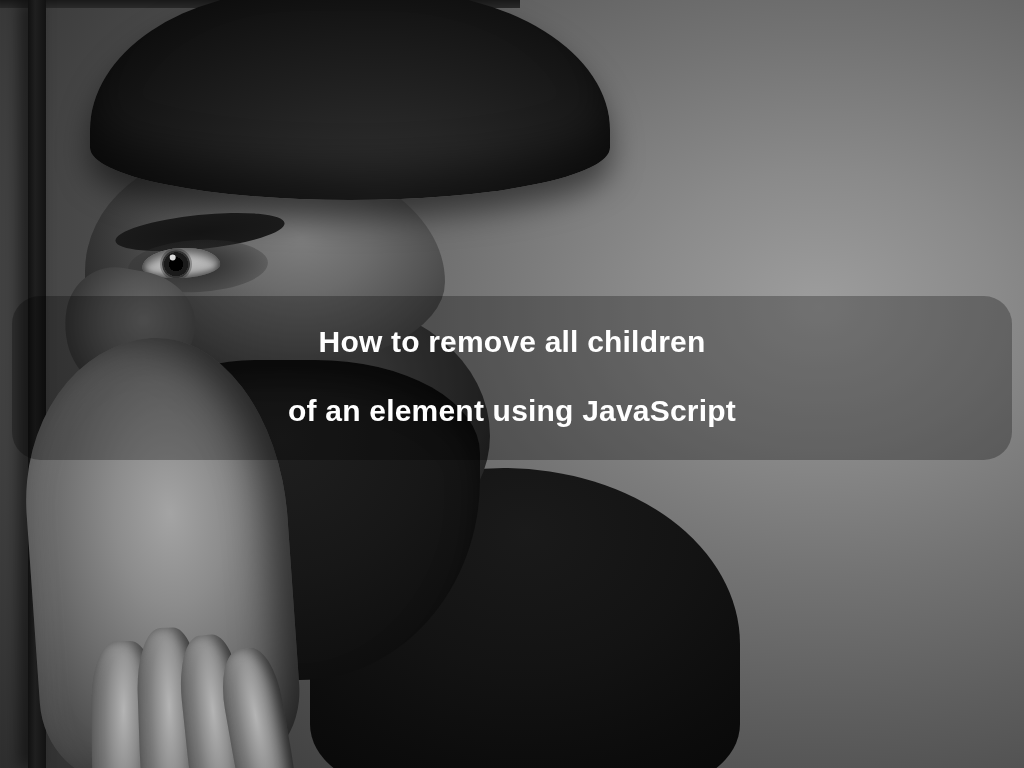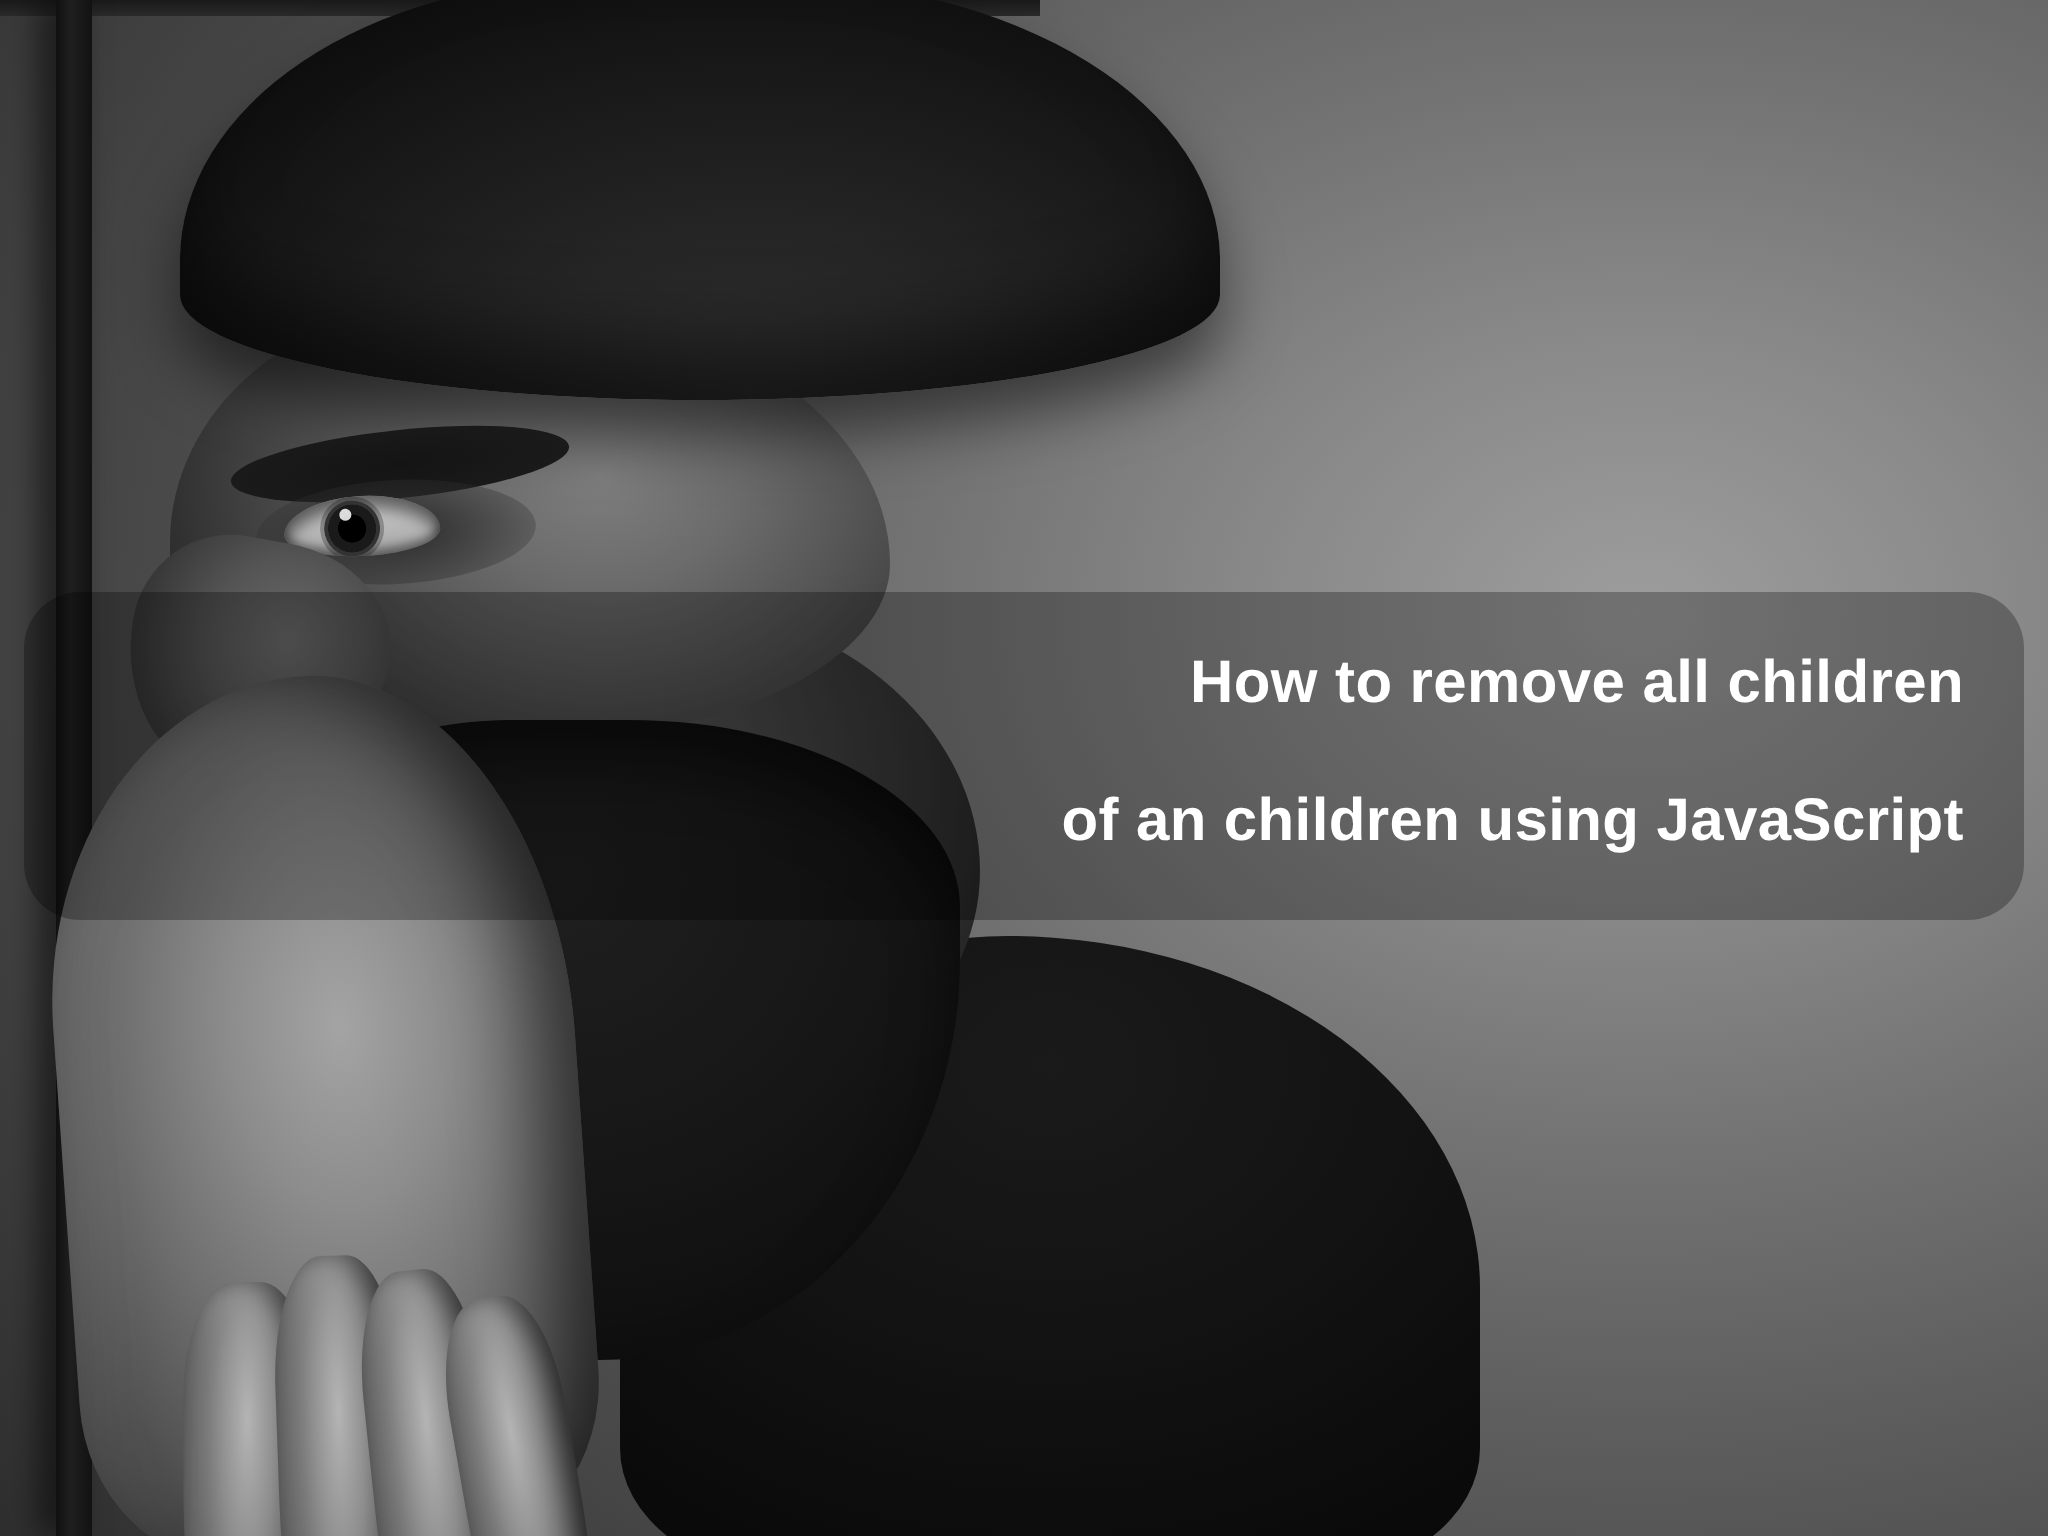--- a/index.html
+++ b/index.html
@@ -139,21 +139,21 @@
   .f2 { left: 96px;  top: 290px; width: 62px; height: 260px; transform: rotate(2deg); }
   .f3 { left: 144px; top: 300px; width: 60px; height: 250px; transform: rotate(-2deg); }
   .f4 { left: 190px; top: 316px; width: 58px; height: 225px; transform: rotate(-6deg); }
   .overlay {
     position: absolute;
     left: 12px; right: 12px;
     top: 296px;
     padding: 26px 30px 30px;
     background: rgba(0,0,0,0.28);
     border-radius: 28px;
-    text-align: right;
+    text-align: center;
     color: #ffffff;
   }
   .overlay .line {
     font-weight: 700;
     font-size: 30px;
     line-height: 1.3;
     letter-spacing: 0.2px;
   }
   .overlay .gap { height: 30px; }
 </style>
@@ -181,14 +181,14 @@
     <div class="finger f1"></div>
     <div class="finger f2"></div>
     <div class="finger f3"></div>
     <div class="finger f4"></div>
   </div>
 </div>
 
 <div class="overlay">
   <div class="line">How to remove all children</div>
   <div class="gap"></div>
-  <div class="line">of an children using JavaScript</div>
+  <div class="line">of an element using JavaScript</div>
 </div>
 
 </body></html>

